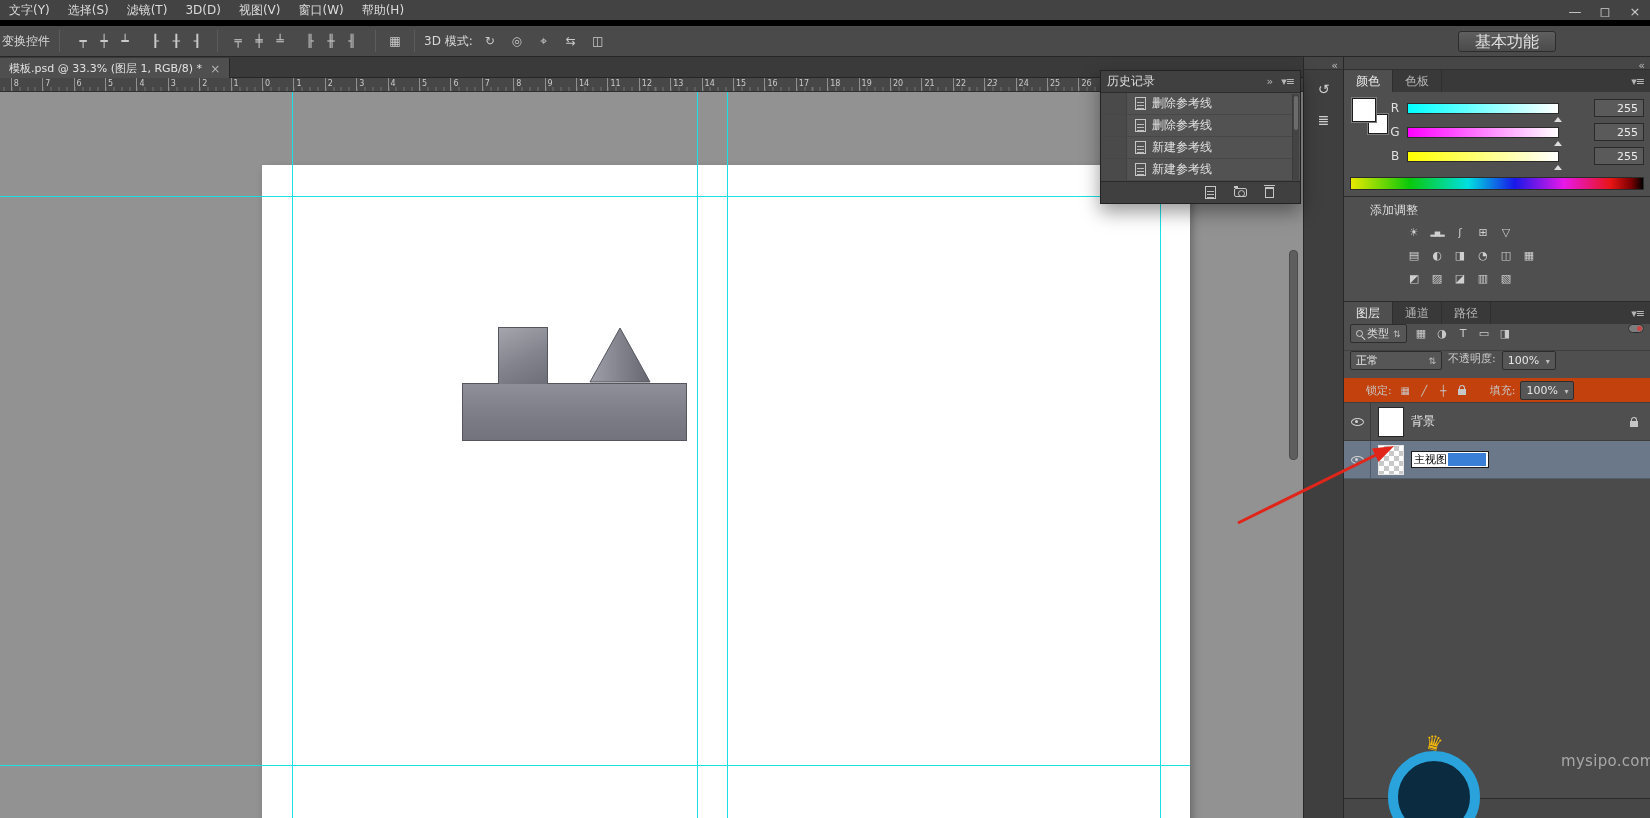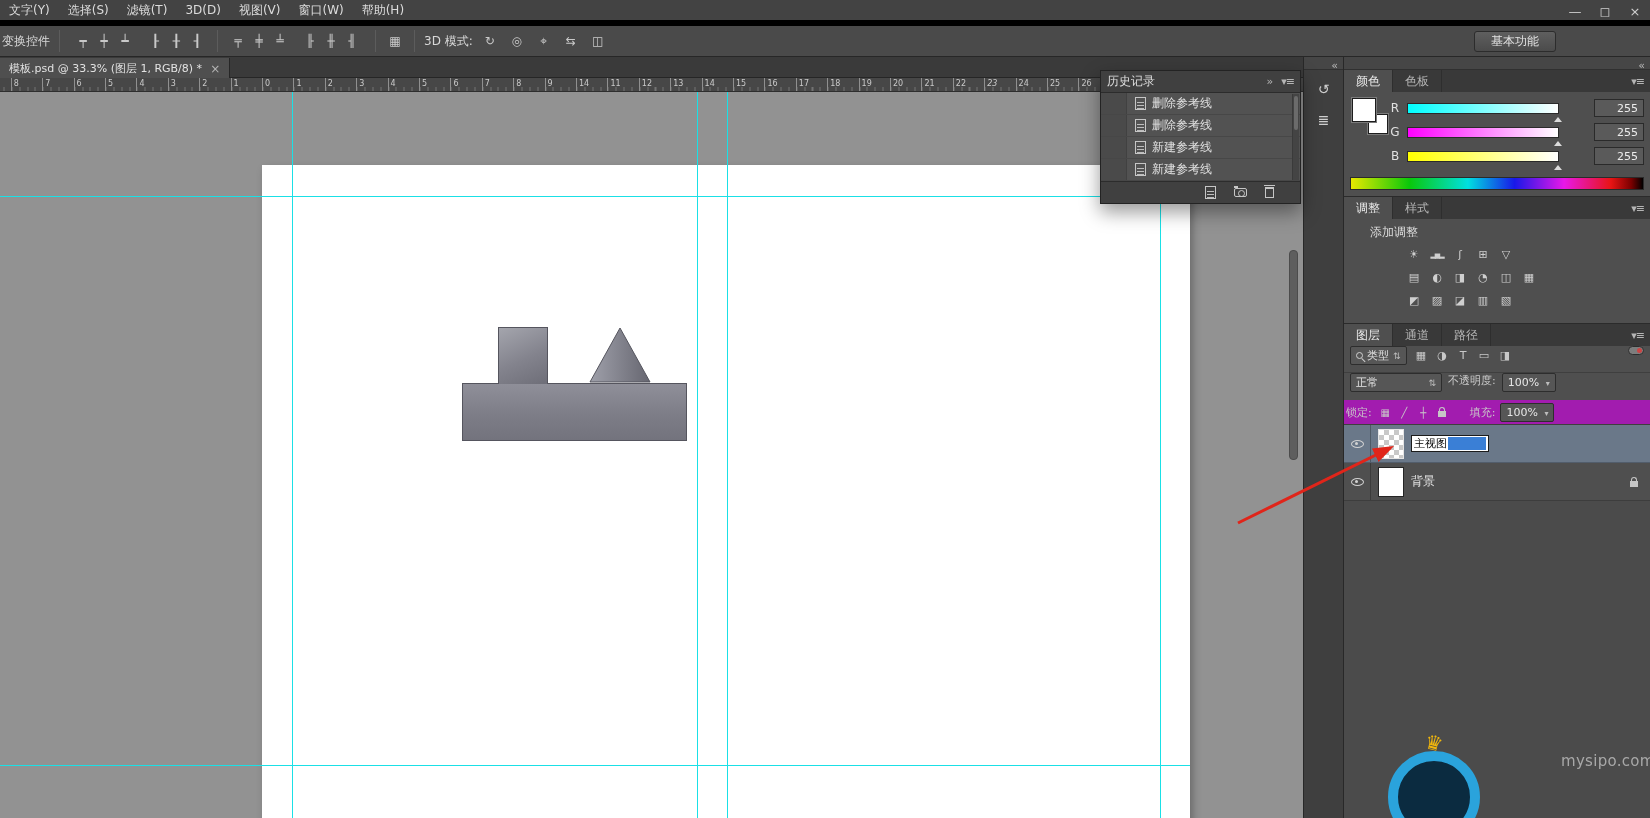--- a/index.html
+++ b/index.html
@@ -16,21 +16,21 @@
 
 
 .optionsbar{position:absolute;left:0;top:26px;right:0;height:31px;background:#4a4a4a;border-bottom:1px solid #272727;display:flex;align-items:center;gap:5px;padding:0 8px 0 2px}
 .opt-label{font-size:12px;color:#d8d8d8;white-space:nowrap}
 .vsep{width:1px;height:22px;background:#383838;border-right:1px solid #5c5c5c;margin:0 4px;flex:0 0 auto}
 .icon-strip{display:flex;align-items:center;gap:2px}
 .igroup{display:flex;gap:1px;margin:0 4px}
 .obtn{width:20px;height:22px;display:inline-flex;align-items:center;justify-content:center;font-size:12px;color:#c9c9c9;border-radius:2px}
 #mode-icons{gap:7px;margin-left:2px}
 .spacer{flex:1}
-.workspace-btn{font-family:inherit;font-size:12px;color:#e2e2e2;background:linear-gradient(#5f5f5f,#4b4b4b);border:1px solid #2c2c2c;border-radius:3px;height:21px;padding:0 16px;margin-right:86px}
+.workspace-btn{font-family:inherit;font-size:16px;color:#e2e2e2;background:linear-gradient(#5f5f5f,#4b4b4b);border:1px solid #2c2c2c;border-radius:3px;height:21px;padding:0 16px;margin-right:86px}
 
 
 .doc-col{position:absolute;left:0;top:57px;width:1303px;bottom:0}
 .tabbar{position:absolute;left:0;top:0;right:0;height:21px;background:#3a3a3a;border-bottom:1px solid #262626}
 .doctab{display:inline-flex;align-items:center;gap:8px;height:21px;padding:0 9px;background:#4f4f4f;border-right:1px solid #262626;font-size:11px;color:#e2e2e2}
 .tabclose{color:#b5b5b5;font-size:12px}
 .ruler{position:absolute;left:0;top:21px;right:0;height:14px;background:#474747;border-bottom:1px solid #2e2e2e;overflow:hidden}
 .ruler::after{content:'';position:absolute;left:0;right:0;bottom:0;height:4px;background:repeating-linear-gradient(90deg,#858585 0 1px,transparent 1px 7.85px);background-position:262.5px 0;opacity:.7}
 .rtick{position:absolute;top:0;bottom:0;width:1px;background:#909090}
 .rlabel{position:absolute;top:1px;font-size:8px;color:#cacaca}
@@ -112,21 +112,21 @@
 .mag::after{content:'';position:absolute;left:5px;top:5px;width:5px;height:1px;background:#cfcfcf;transform:rotate(45deg);transform-origin:0 0}
 .updown::before{content:"⇅";font-size:9px;color:#bdbdbd}
 .fbtn{width:19px;height:19px;display:inline-flex;align-items:center;justify-content:center;font-size:11px;color:#c9c9c9}
 .fswitch{margin-left:auto;width:16px;height:9px;border:1px solid #2d2d2d;border-radius:5px;background:#7d7d7d;position:relative}
 .fswitch::after{content:'';position:absolute;right:1px;top:1px;width:5px;height:5px;border-radius:50%;background:#cc4444}
 .brow{display:flex;align-items:flex-start;height:27px;padding:0 6px;gap:6px;background:#4f4f4f}
 .blendbox{display:flex;align-items:center;justify-content:space-between;width:92px;height:19px;background:#565656;border:1px solid #2d2d2d;border-radius:2px;padding:0 5px;font-size:11px;color:#e6e6e6}
 .small-label{font-size:11px;color:#c9c9c9;white-space:nowrap}
 .valbox{display:flex;align-items:center;justify-content:space-between;width:54px;height:19px;background:#565656;border:1px solid #2d2d2d;border-radius:2px;padding:0 5px;font-size:11px;color:#e6e6e6}
 .drop::before{content:"▾";font-size:8px;color:#bdbdbd}
-.lockrow{display:flex;align-items:center;height:25px;padding:0 2px;gap:5px;border-bottom:1px solid #3f3f3f;background:#a21caf}
+.lockrow{display:flex;align-items:center;height:25px;padding:0 22px;gap:5px;border-bottom:1px solid #3f3f3f;background:#c2410c}
 .fill-label{margin-left:14px}
 .lkbtn{width:17px;height:16px;display:inline-flex;align-items:center;justify-content:center;font-size:10px;color:#c9c9c9}
 .padlock{position:relative;display:inline-block;width:8px;height:6px;background:#c6c6c6;margin-top:4px}
 .padlock::before{content:'';position:absolute;left:1px;top:-4px;width:4px;height:4px;border:1px solid #c6c6c6;border-bottom:none;border-radius:3px 3px 0 0}
 .lrow{display:flex;align-items:center;height:38px;border-bottom:1px solid rgba(0,0,0,.22);background:#4f4f4f}
 .lrow.selected{background:var(--selected_layer,#6a7889)}
 .eyecell{width:27px;align-self:stretch;display:flex;align-items:center;justify-content:center;border-right:1px solid rgba(0,0,0,.25)}
 .eye{width:13px;height:8px;border:1px solid #d2d2d2;border-radius:50%;position:relative}
 .eye::after{content:'';position:absolute;left:3px;top:1px;width:3px;height:3px;border-radius:50%;background:#d2d2d2}
 .lthumb{width:26px;height:30px;margin:0 7px;border:1px solid #252525;flex:0 0 auto}
@@ -356,25 +356,20 @@
                 <span class="thumb"></span>
               </div>
               <span class="sval">255</span>
             </div>
           </div>
         <div class="spectrum"></div>
       </div>
     </div>
 
     <div class="panel">
-      <div class="ptabs" id="adjust-tabs">
-          <span class="ptab active">调整</span>
-          <span class="ptab">样式</span>
-          <span class="panel-menu"></span>
-        </div>
       <div class="adjust-body">
         <div class="adj-header">添加调整</div>
         <div id="adjust-grid">
             <div class="arow">
               <span class="abtn">☀</span>
               <span class="abtn smallg">▂▅▂</span>
               <span class="abtn">ʃ</span>
               <span class="abtn">⊞</span>
               <span class="abtn">▽</span>
             </div>
@@ -441,37 +436,37 @@
                 <span class="padlock"></span>
               </span>
             </span>
           <span class="small-label fill-label">填充:</span>
           <span class="valbox">
             <span>100%</span>
             <span class="drop"></span>
           </span>
         </div>
         <div id="layer-rows">
+            <div class="lrow">
+              <span class="eyecell">
+                <span class="eye"></span>
+              </span>
+              <span class="lthumb thumb-white"></span>
+              <span class="lname">背景</span>
+              <span class="padlock lockpad"></span>
+            </div>
             <div class="lrow selected">
               <span class="eyecell">
                 <span class="eye"></span>
               </span>
               <span class="lthumb thumb-transparent"></span>
               <span class="namefield">
                 <span class="ntxt">主视图</span>
                 <span class="nsel"></span>
               </span>
-            </div>
-            <div class="lrow">
-              <span class="eyecell">
-                <span class="eye"></span>
-              </span>
-              <span class="lthumb thumb-white"></span>
-              <span class="lname">背景</span>
-              <span class="padlock lockpad"></span>
             </div>
           </div>
       </div>
     </div>
   </div>
 
   <div class="history">
     <div class="htitle">
       <span>历史记录</span>
       <span class="hist-collapse"></span>

